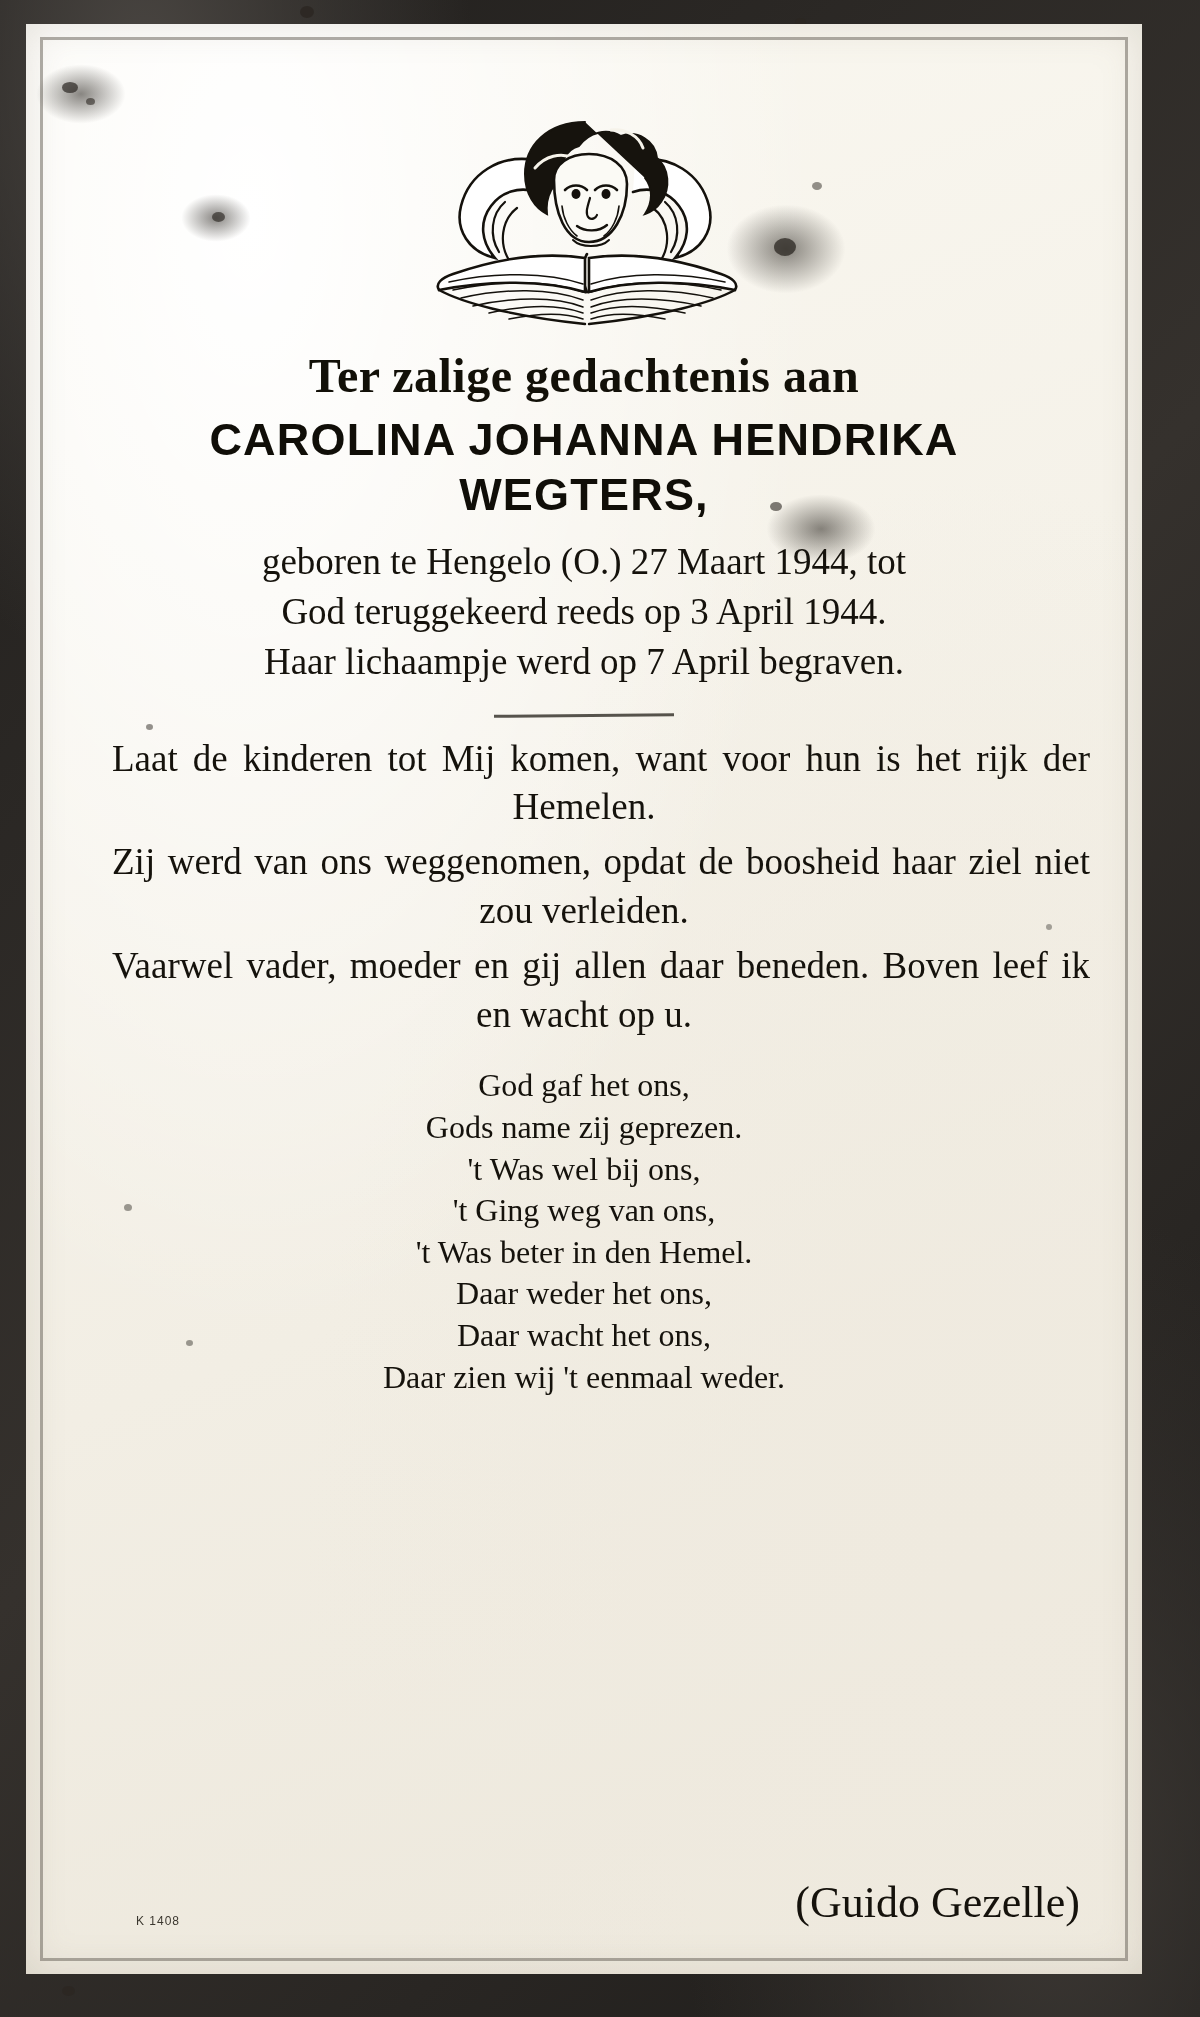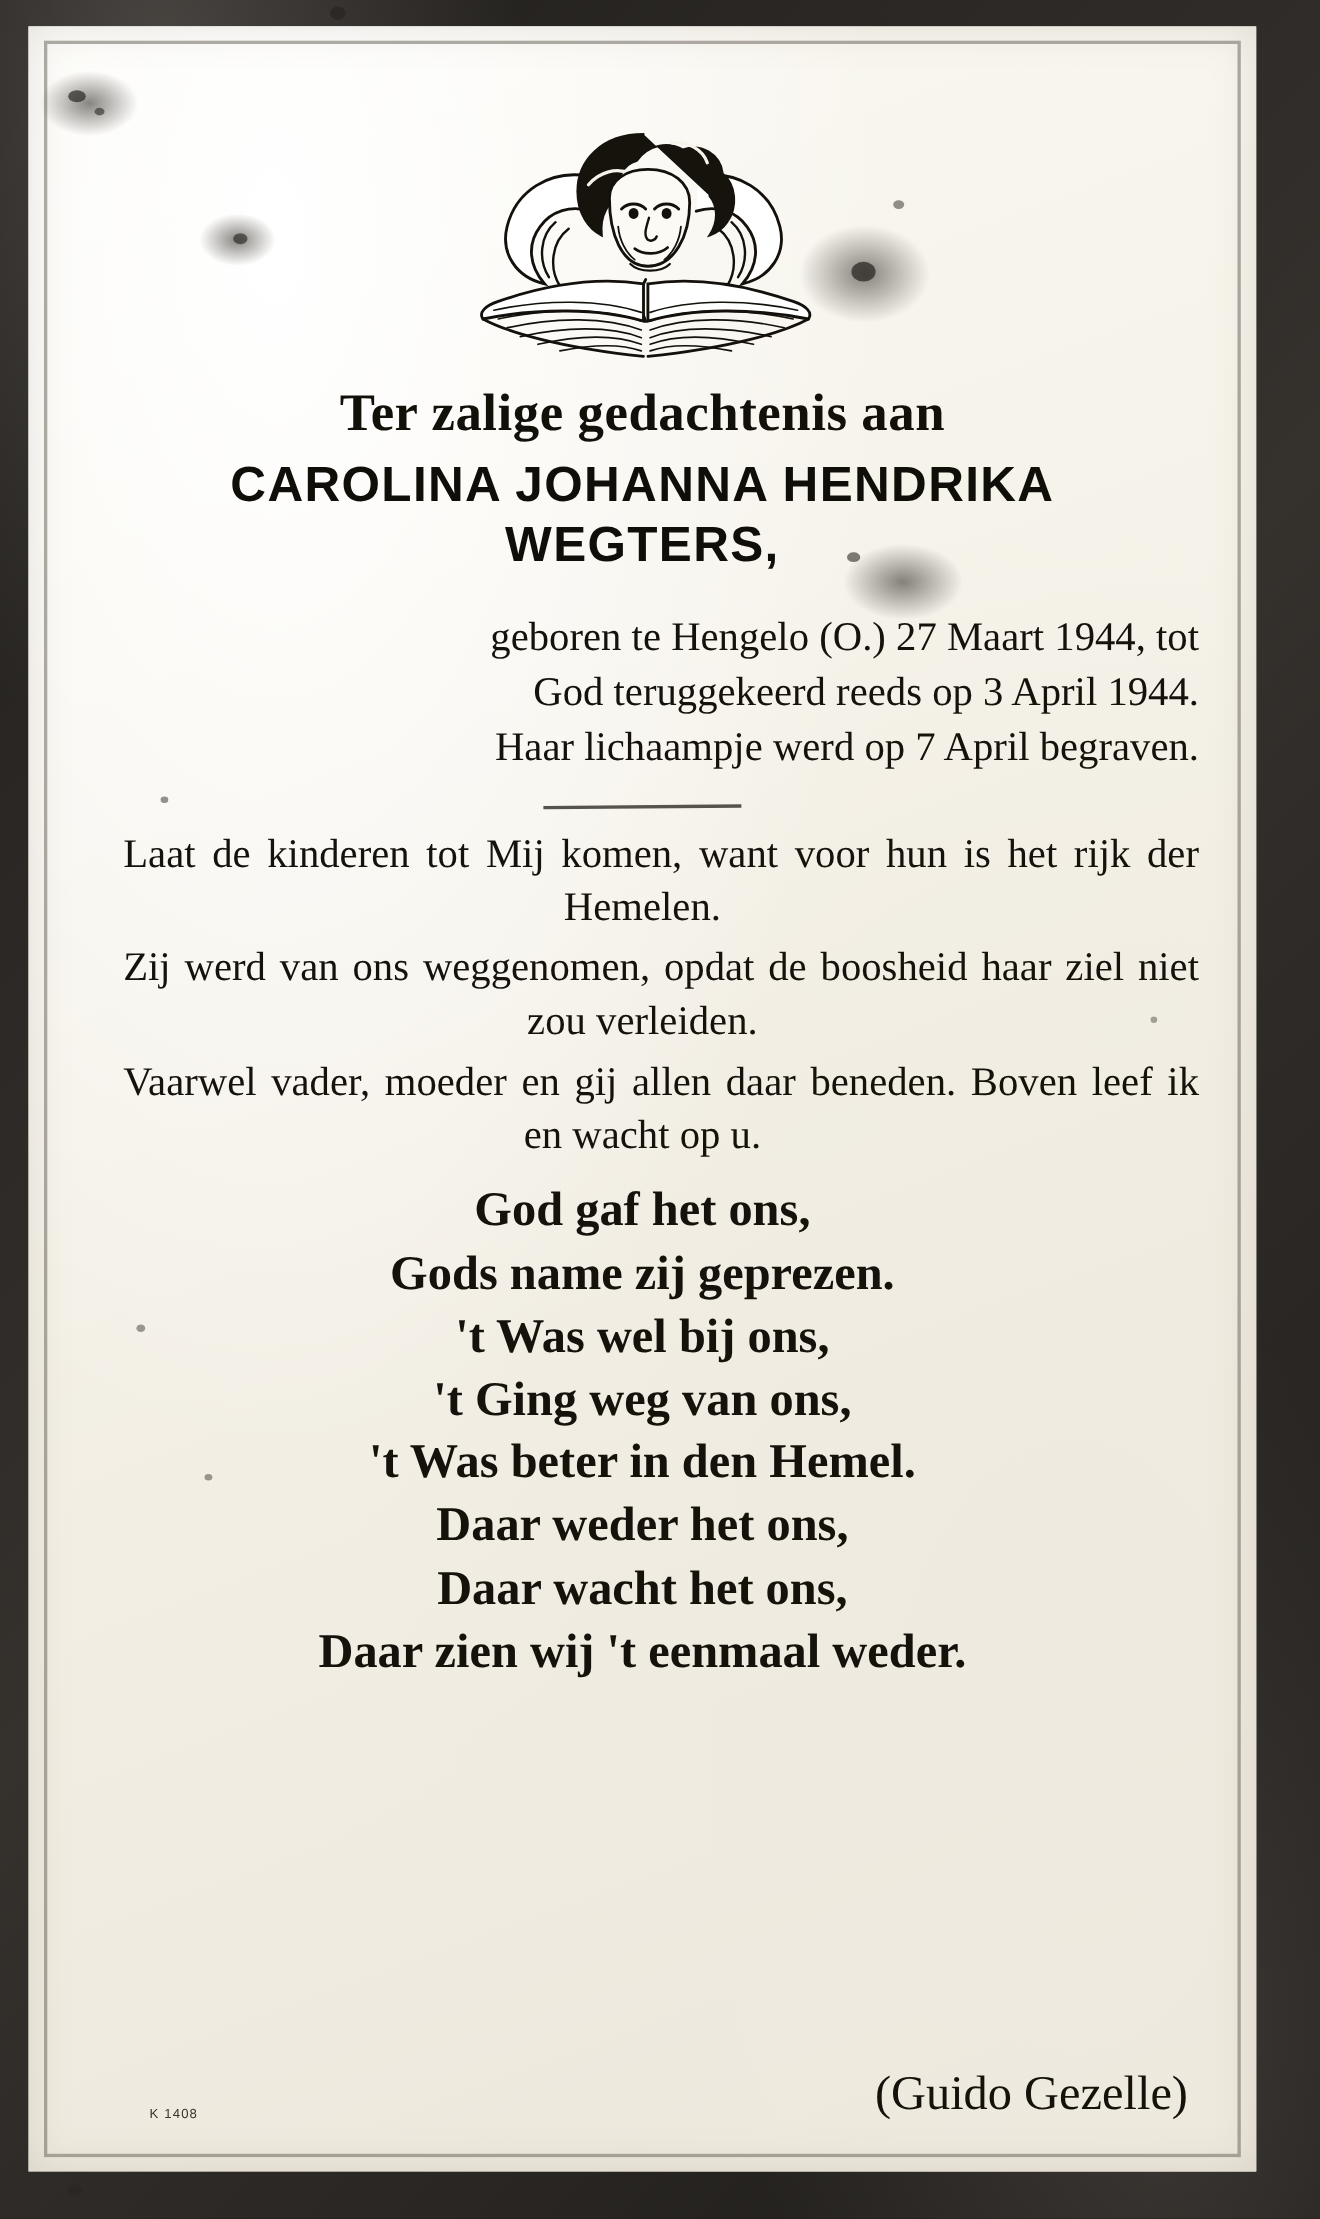--- a/index.html
+++ b/index.html
@@ -86,23 +86,22 @@
     line-height: 1.22;
     margin-top: 10px;
     color: #100e08;
   }
   .name .line2 { display: block; }
 
   .dates {
     font-family: "Liberation Serif", serif;
     font-size: 37px;
     line-height: 1.36;
-    margin-top: 32px;
+    margin-top: 14px;
     color: #15120c;
-    text-align: right;
   }
   .dates div { white-space: nowrap; }
 
   .rule {
     width: 180px;
     height: 0;
     border-top: 3px solid #3a362f;
     margin: 26px auto 18px;
     opacity: 0.85;
     transform: rotate(-0.5deg);
@@ -116,25 +115,24 @@
   }
   .verses p {
     margin: 0 0 6px 0;
     text-align: justify;
     text-align-last: center;
     text-indent: 34px;
   }
 
   .poem {
     font-family: "Liberation Serif", serif;
-    font-size: 44px;
+    font-size: 32px;
     line-height: 1.30;
-    margin-top: 14px;
+    margin-top: 26px;
     color: #15120c;
-    font-weight: bold;
   }
   .poem div { white-space: nowrap; }
 
   .footer {
     position: absolute;
     left: 52px;
     right: 52px;
     bottom: 46px;
     display: flex;
     align-items: flex-end;

